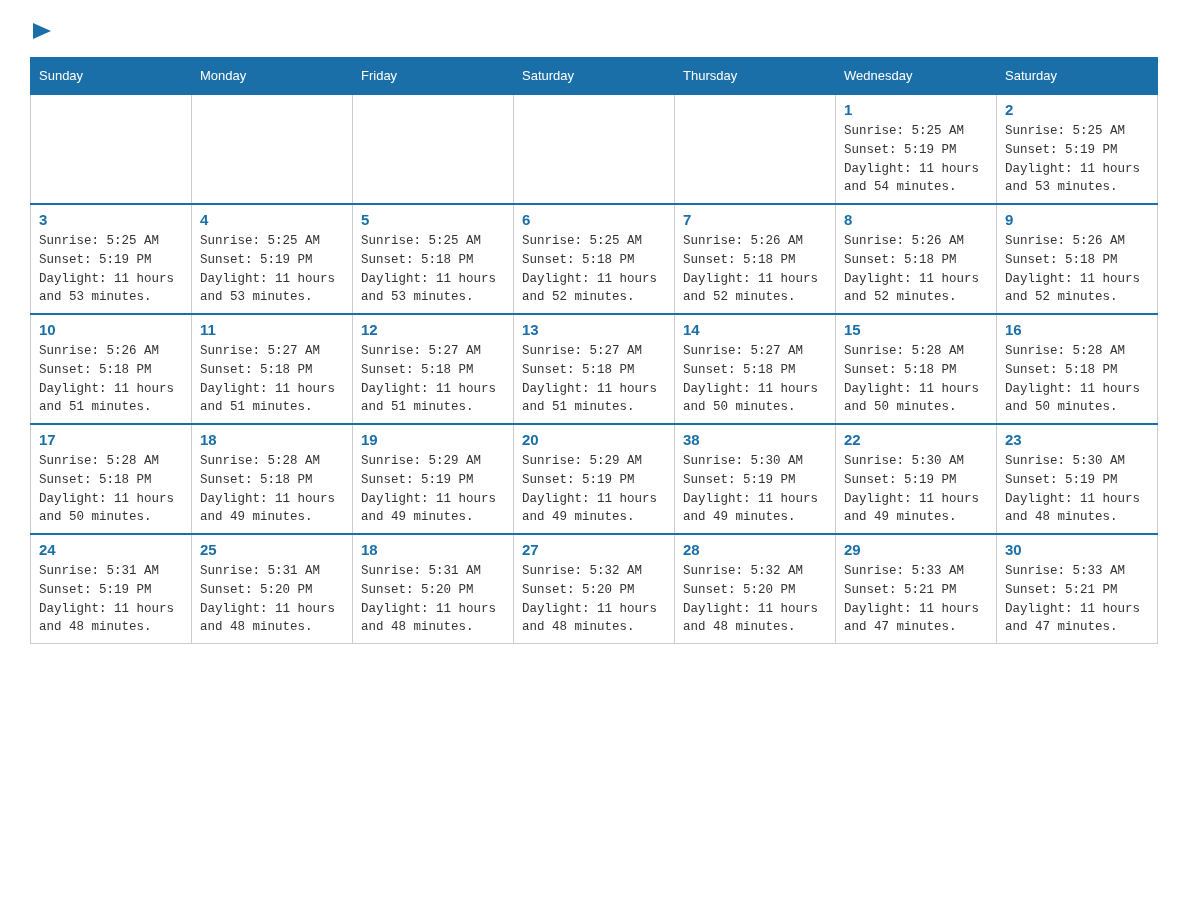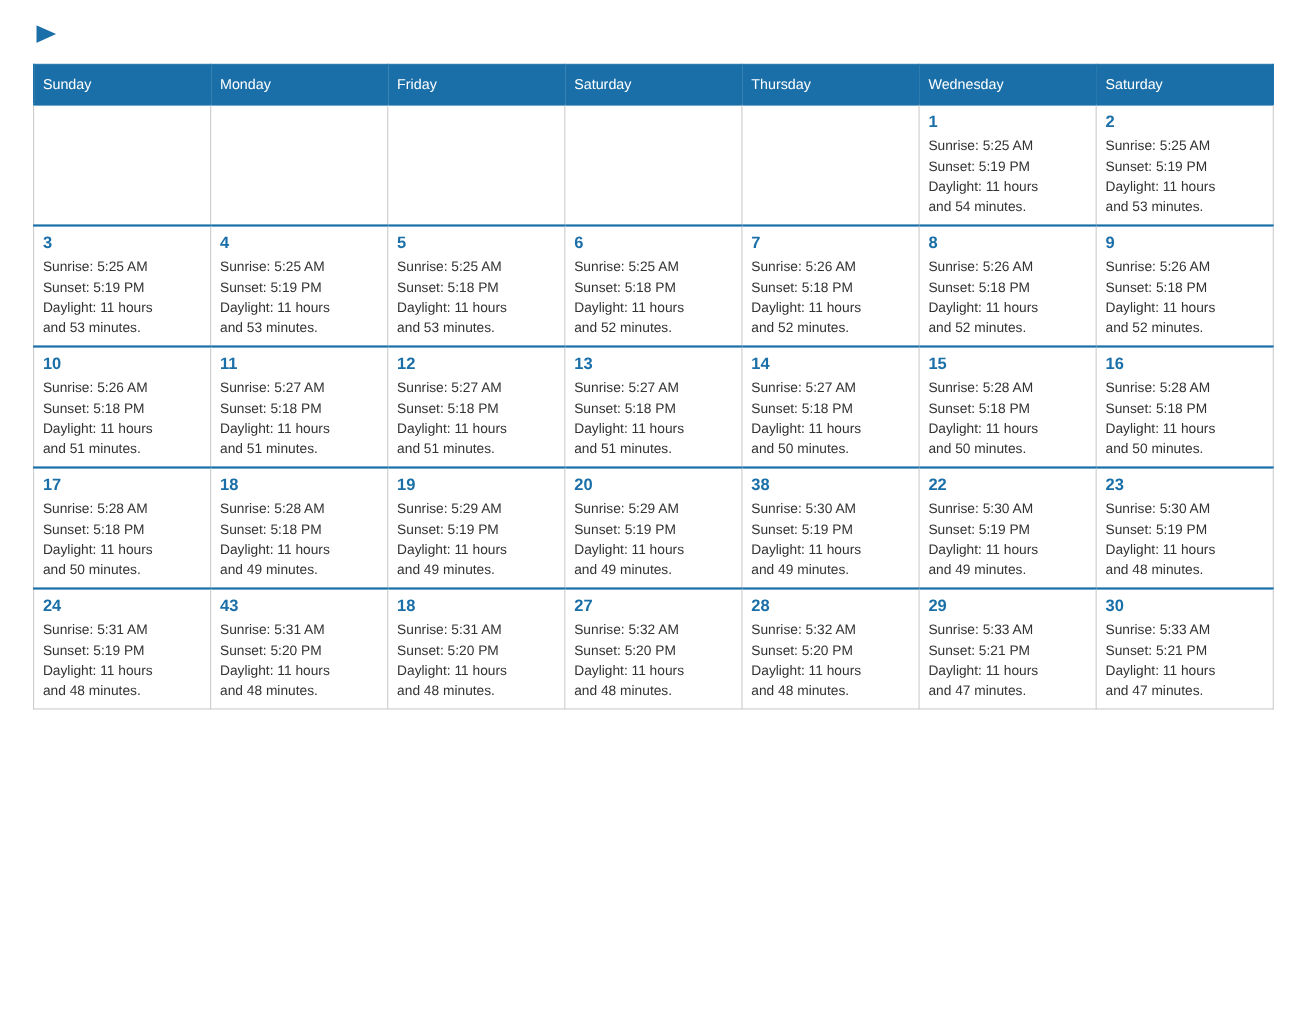--- a/index.html
+++ b/index.html
@@ -54,20 +54,21 @@
     .day-num {
       font-size: 15px;
       font-weight: bold;
       color: #1a6fa8;
       margin-bottom: 4px;
     }
     .day-info {
       font-size: 12.5px;
       color: #333;
       line-height: 1.5;
+      font-family: Liberation Mono, monospace;
     }
     .empty-cell {
       background: #fff;
     }
     .week-row td {
       border-top: 2px solid #1a6fa8;
     }
     .logo-wrapper {
       display: flex;
       flex-direction: column;
@@ -305,21 +306,21 @@
       </tr>
       <tr class="week-row">
         <td>
           <div class="day-num">24</div>
           <div class="day-info" style="white-space: pre-line;">Sunrise: 5:31 AM
 Sunset: 5:19 PM
 Daylight: 11 hours
 and 48 minutes.</div>
         </td>
         <td>
-          <div class="day-num">43</div>
+          <div class="day-num">25</div>
           <div class="day-info" style="white-space: pre-line;">Sunrise: 5:31 AM
 Sunset: 5:20 PM
 Daylight: 11 hours
 and 48 minutes.</div>
         </td>
         <td>
           <div class="day-num">18</div>
           <div class="day-info" style="white-space: pre-line;">Sunrise: 5:31 AM
 Sunset: 5:20 PM
 Daylight: 11 hours

